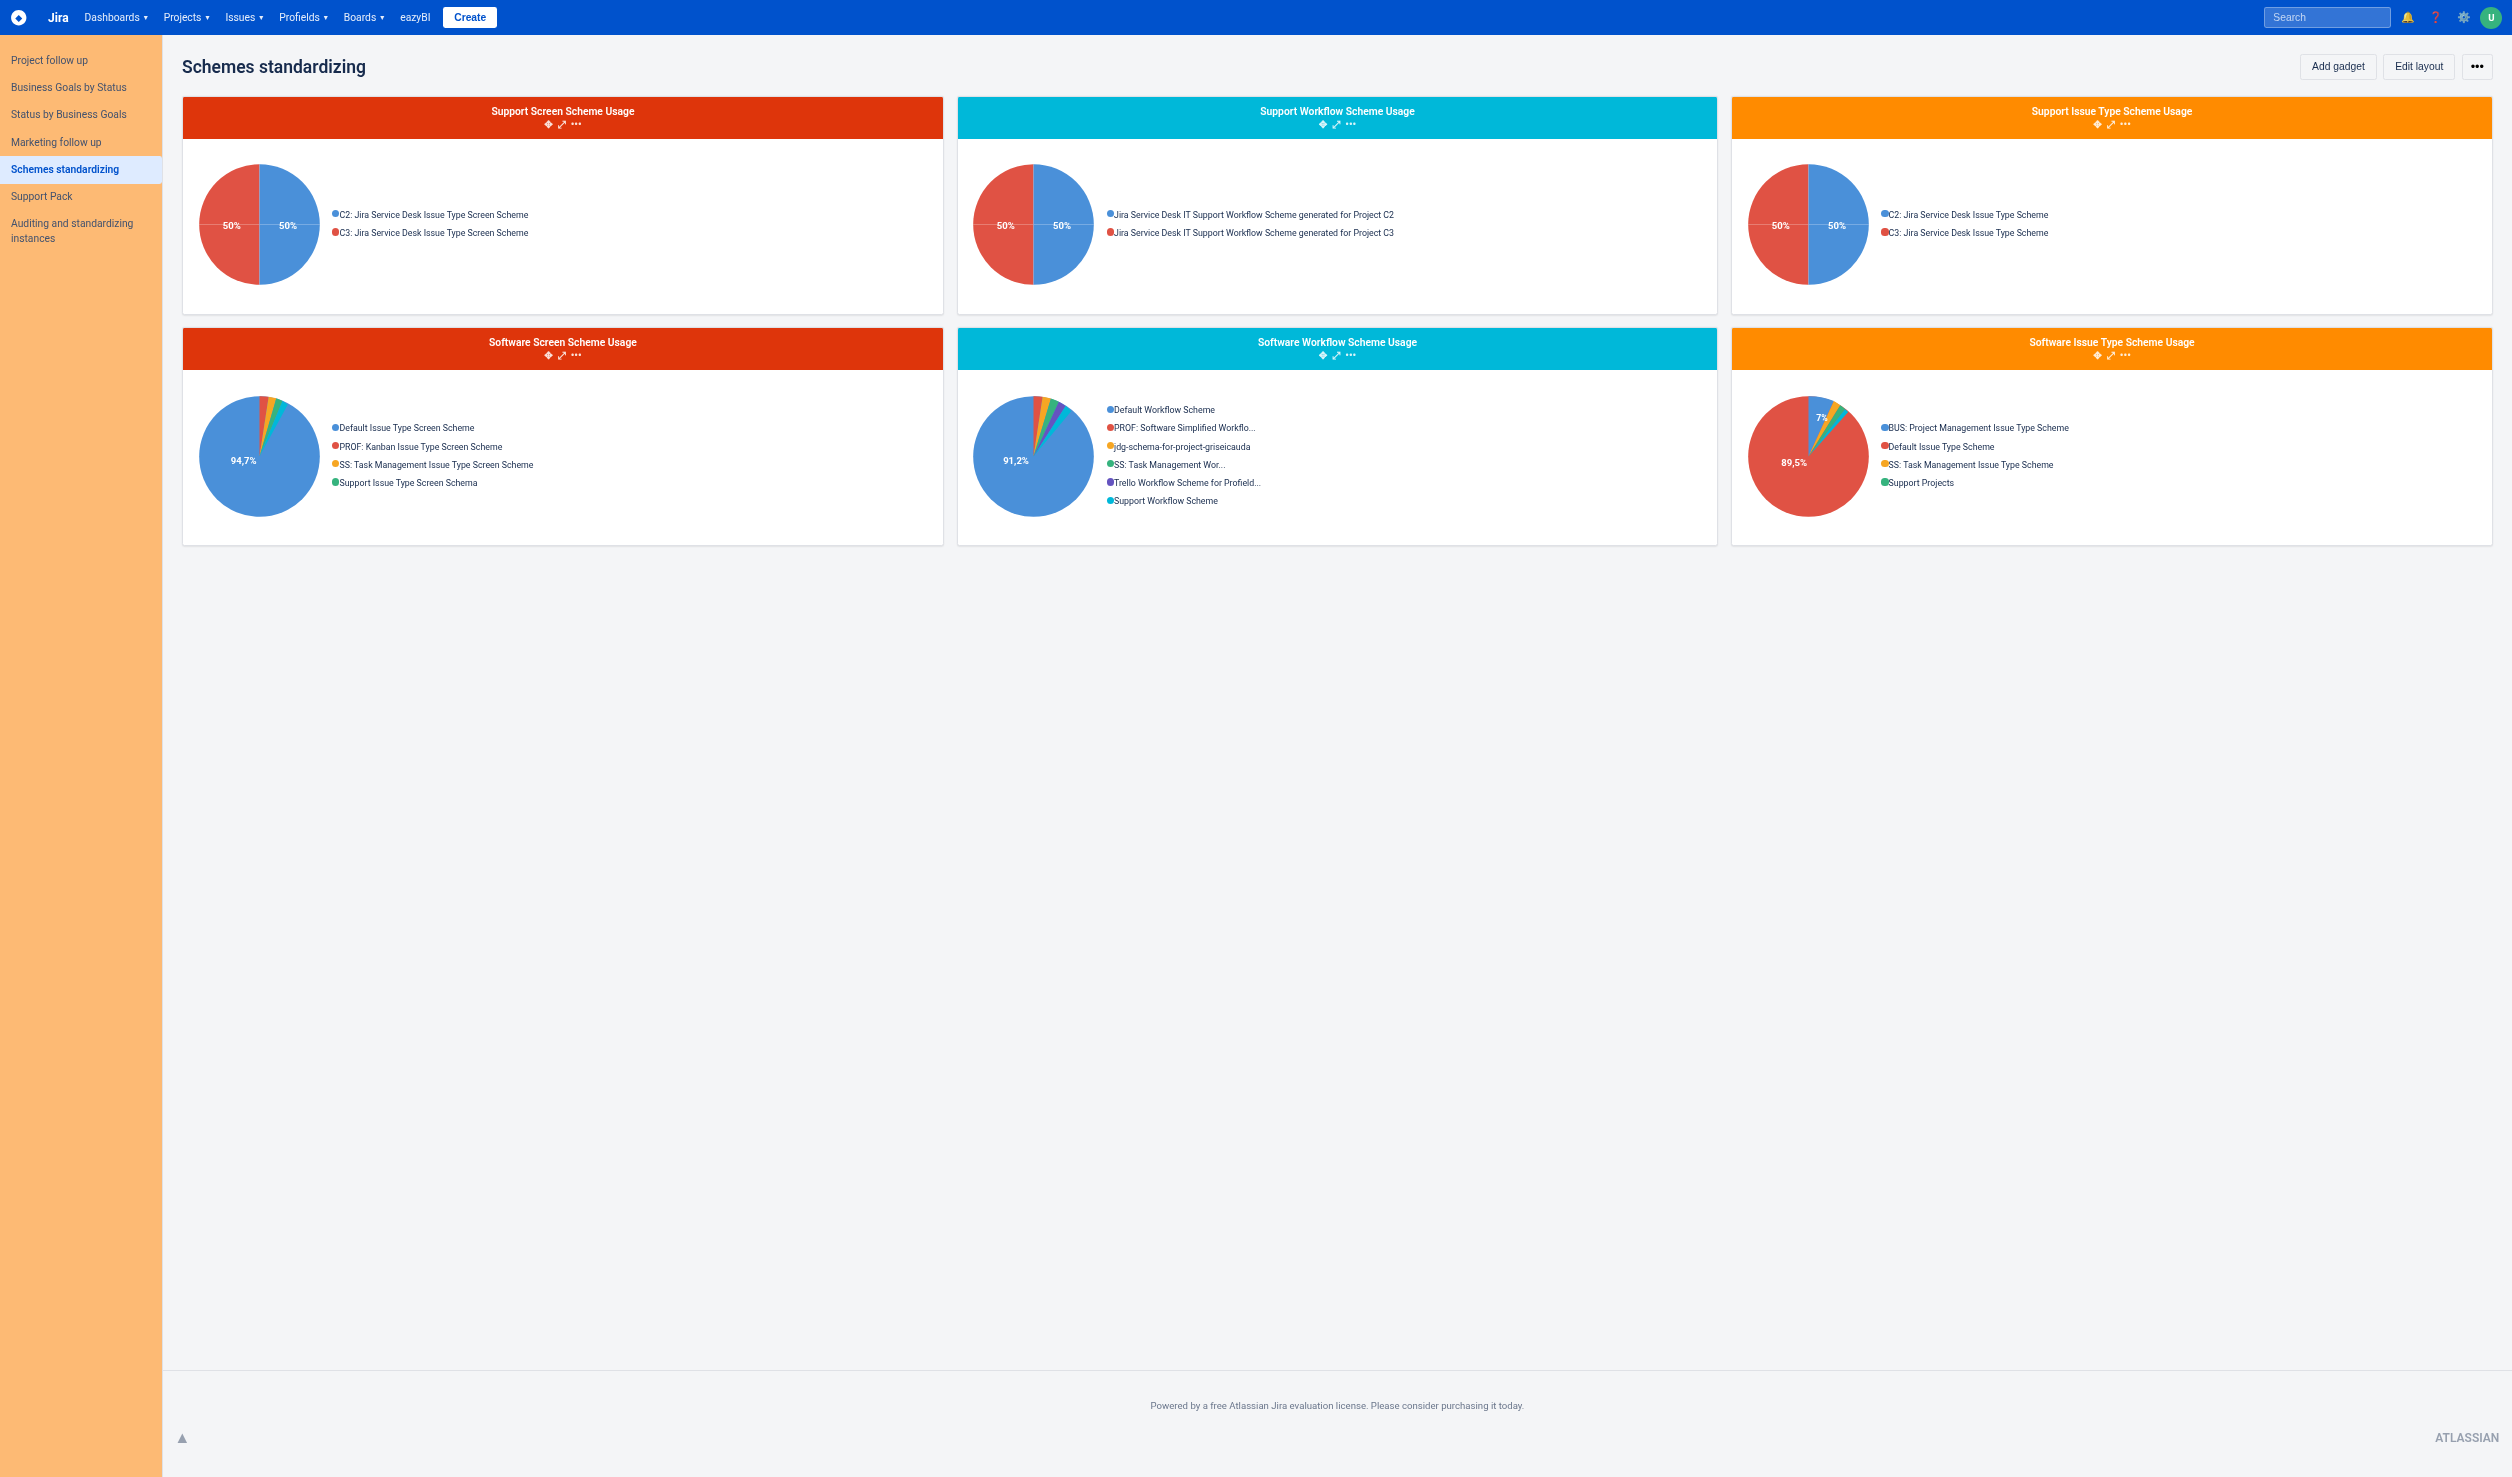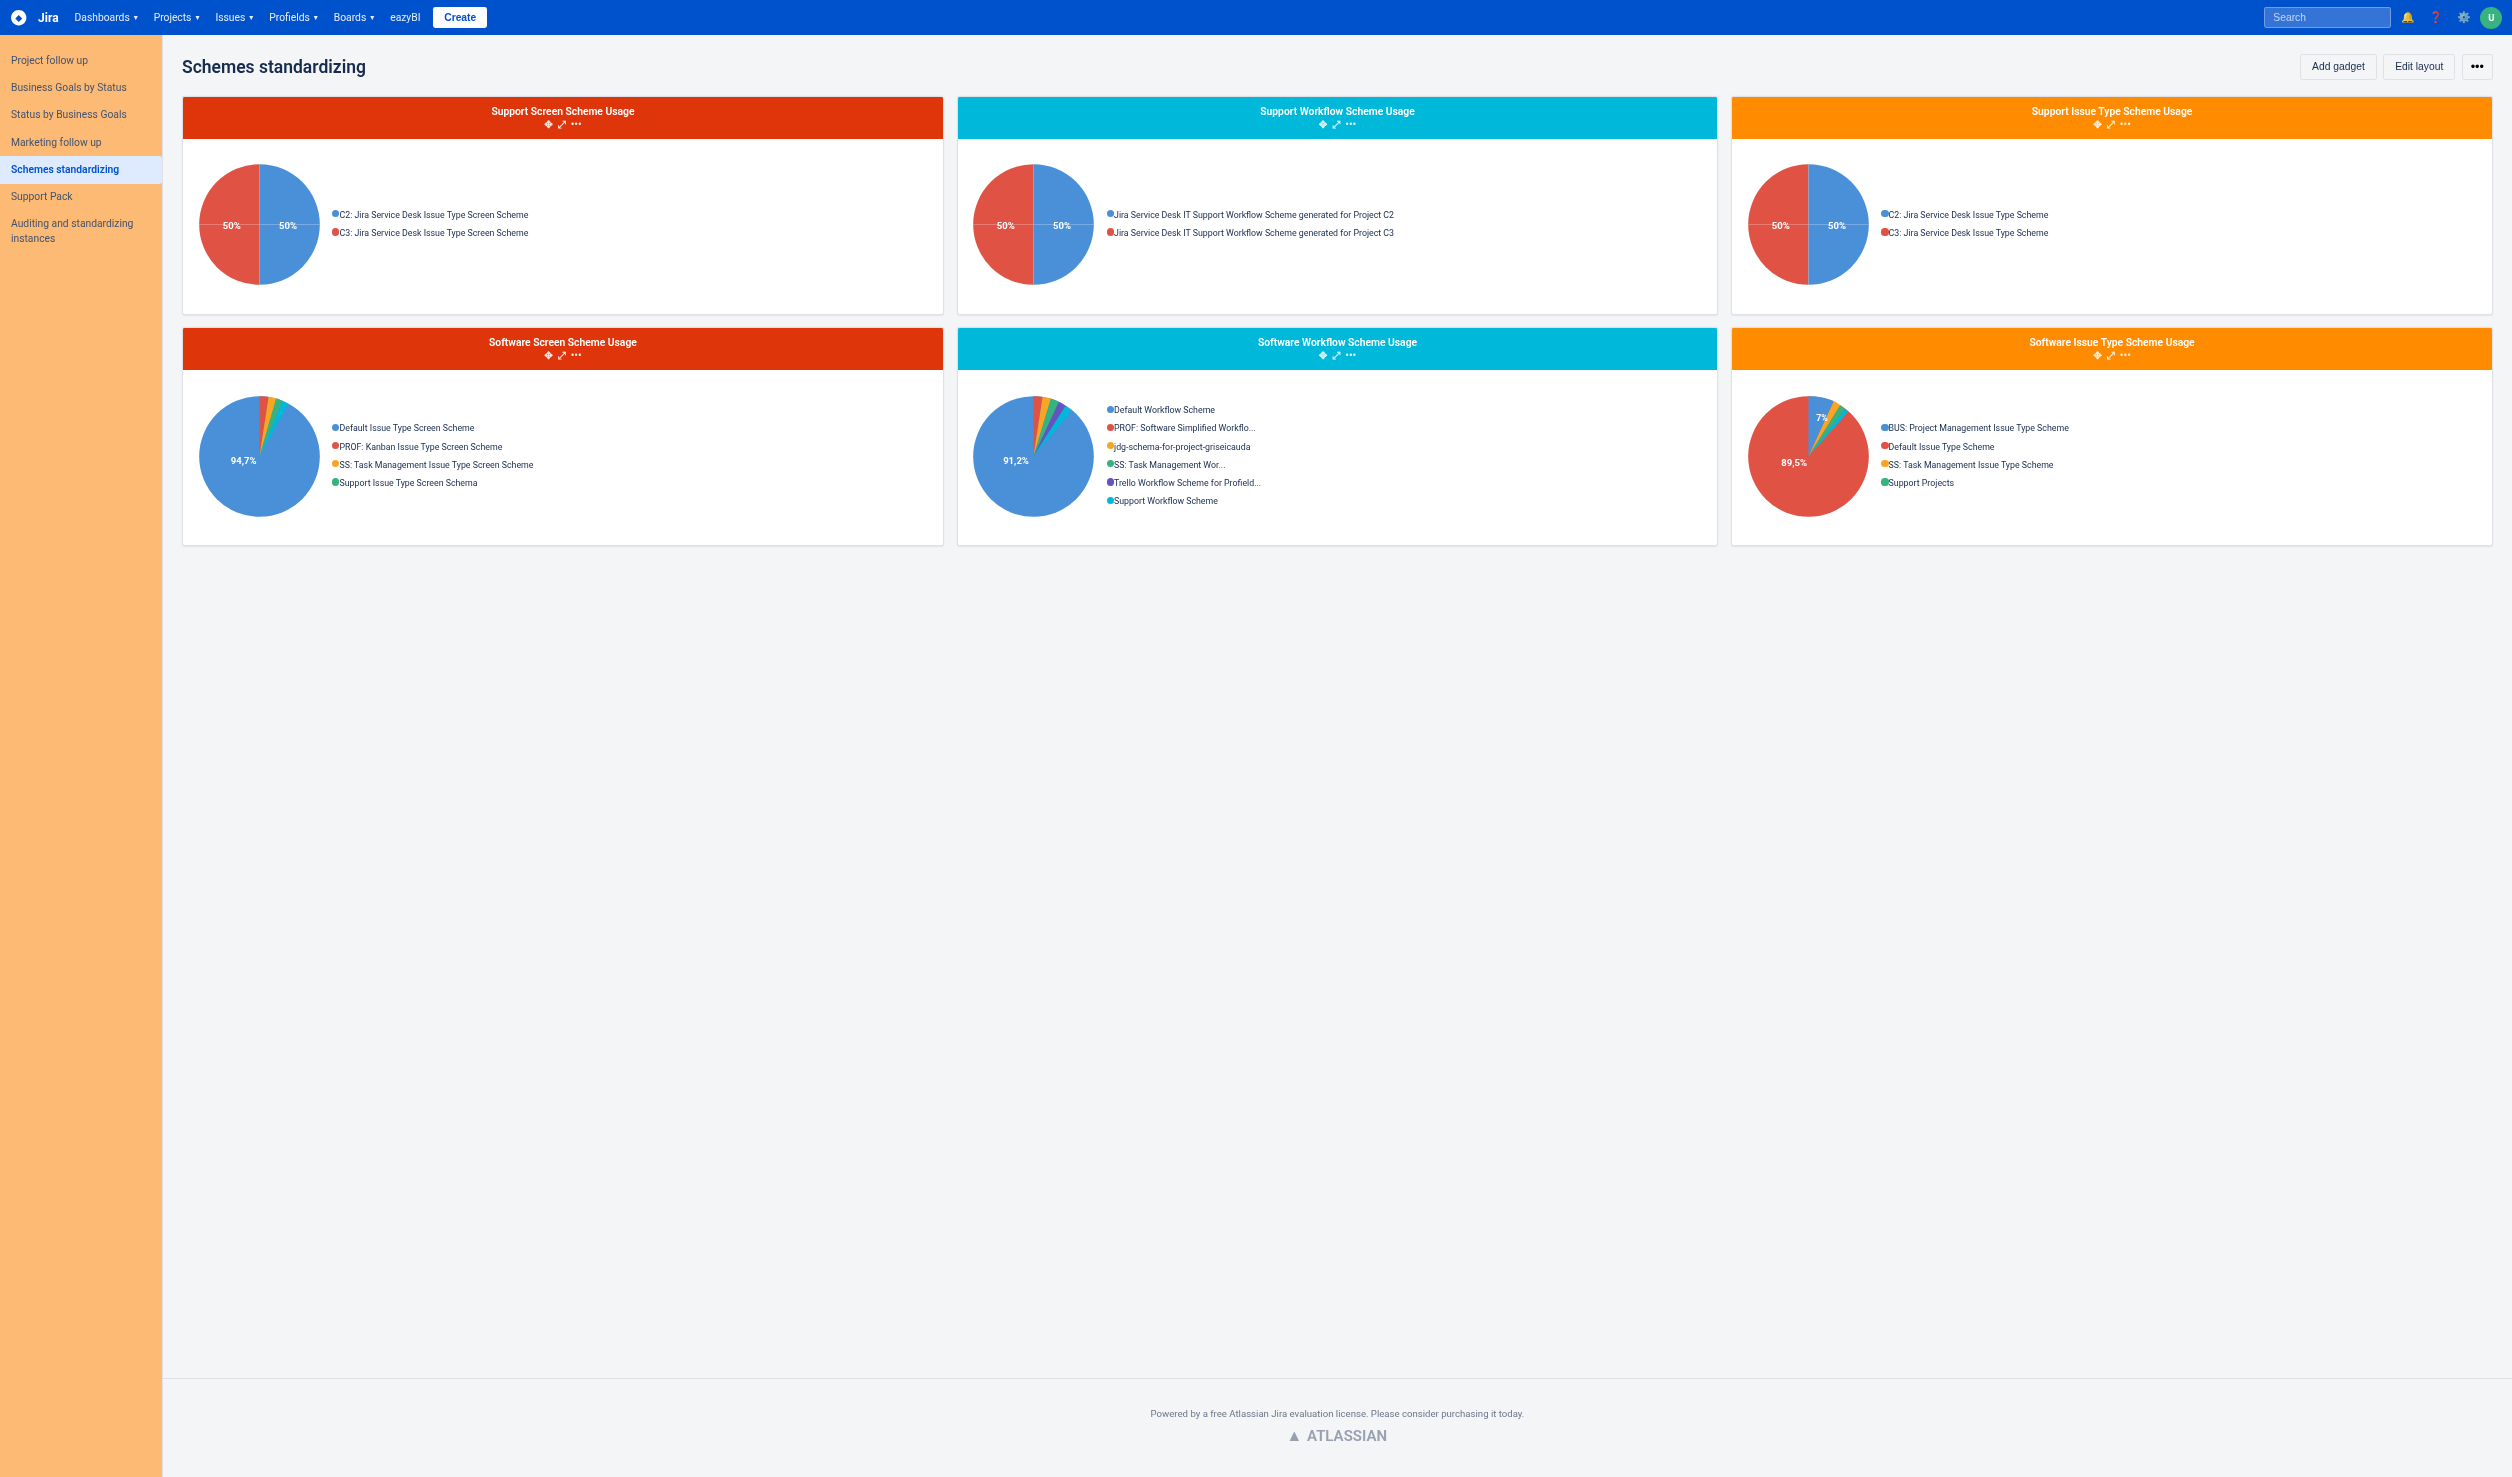--- a/index.html
+++ b/index.html
@@ -17,21 +17,21 @@
     }
     .navbar-item {
       color: rgba(255,255,255,0.9);
       padding: 4.8px 6.4px;
       border-radius: 2.4px;
       cursor: pointer;
       font-size: 10.3px;
       white-space: nowrap;
       display: flex; align-items: center; gap: 2.4px;
     }
-    .navbar-logo { display: flex; align-items: center; gap: 11px; color: white; font-weight: 700; font-size: 12px; margin-right: 6.4px; }
+    .navbar-logo { display: flex; align-items: center; gap: 21px; color: white; font-weight: 700; font-size: 12px; margin-right: 6.4px; }
     .navbar-logo svg { width: 17.5px; height: 17.5px; }
     .create-btn {
       background: white;
       color: #0052cc;
       border: none;
       padding: 4.8px 11px;
       border-radius: 2.4px;
       font-weight: 600;
       font-size: 10.3px;
       cursor: pointer;
@@ -127,21 +127,21 @@
     
     .footer {
       text-align: center;
       padding: 24px 12.7px 32px;
       color: #6b778c;
       font-size: 9.6px;
       background: #f4f5f7;
       border-top: 0.8px solid #dfe1e6;
     }
     .footer a { color: #6b778c; text-decoration: none; }
-    .footer-logo { margin-top: 8px; display: flex; align-items: center; justify-content: center; gap: 6.4px; color: #97a0af; font-size: 15px; font-weight: 600; }
+    .footer-logo { margin-top: 20px; display: flex; align-items: center; justify-content: space-between; gap: 6.4px; color: #97a0af; font-size: 12px; font-weight: 600; }
     .footer-sep { margin: 0 6.4px; }
 
     .chevron { font-size: 8px; margin-left: 1.6px; }
   </style>
 </head>
 <body>
 
 <nav class="navbar">
   <div class="navbar-logo">
     <svg viewBox="0 0 32 32" fill="white">

